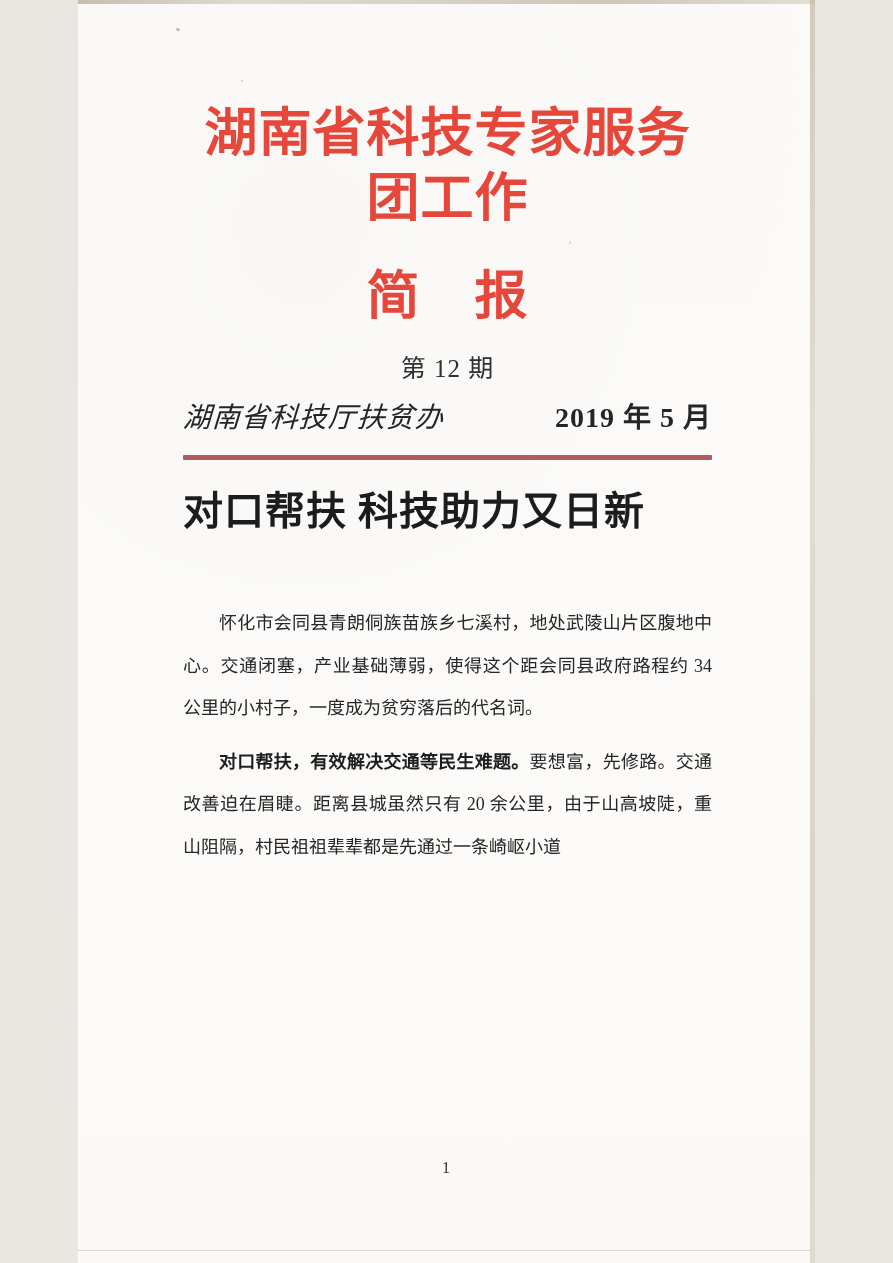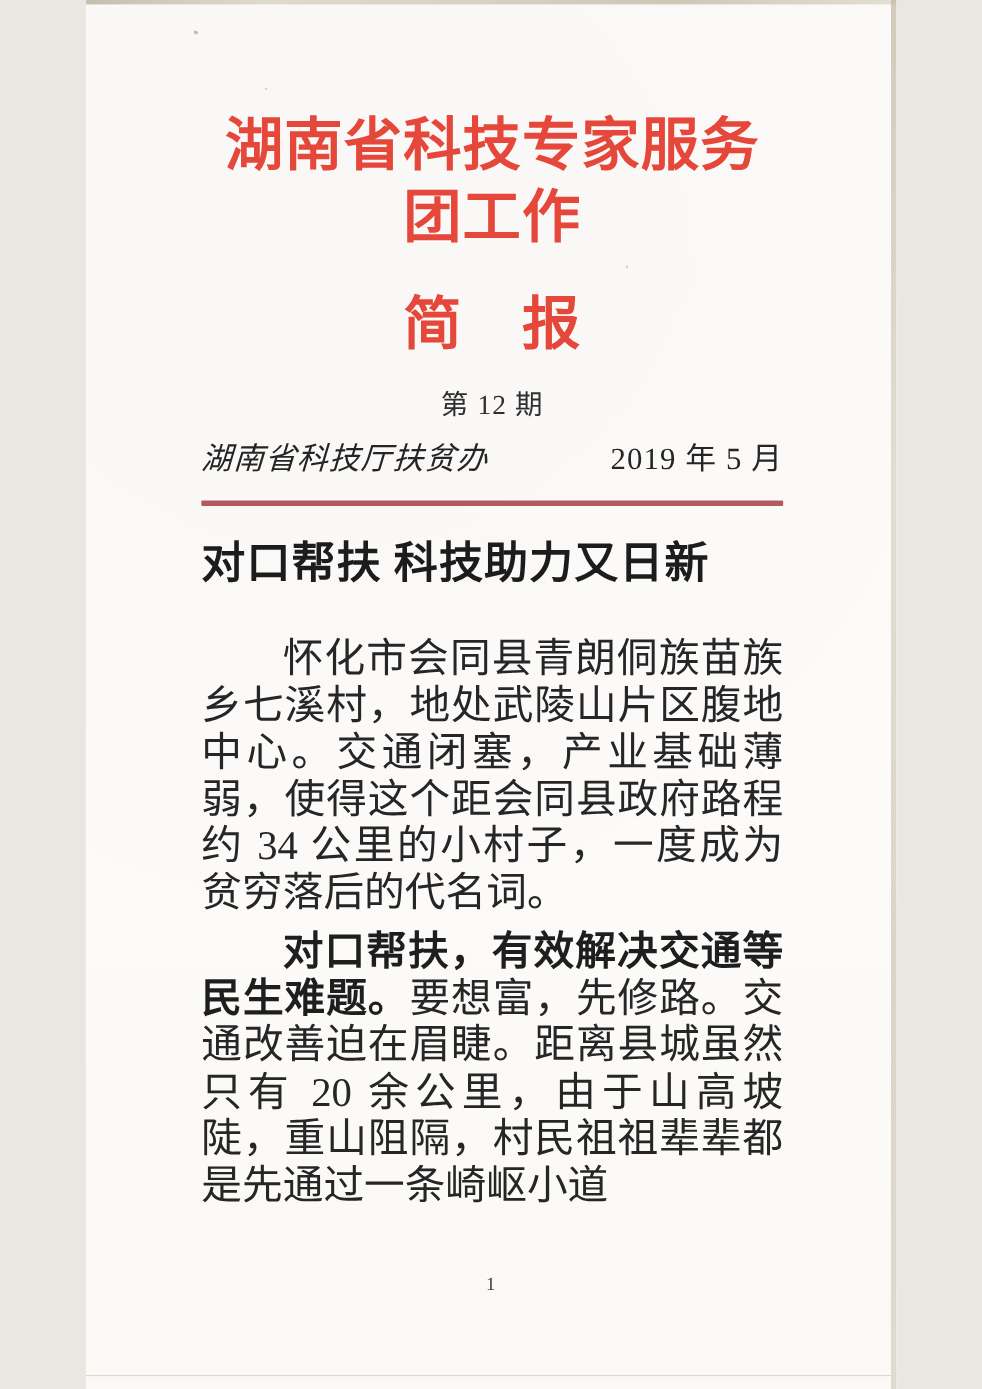--- a/index.html
+++ b/index.html
@@ -74,43 +74,43 @@
     align-items: baseline;
     font-size: 28px;
     line-height: 36px;
     color: #252525;
   }
   .issuer {
     font-style: italic;            
     transform: skewX(-3deg);
     letter-spacing: 1px;
   }
-  .issue-date { letter-spacing: 1px; }
+  .issue-date { letter-spacing: 1px; font-weight: bold; }
 
   .red-rule {
     margin-top: 19px;
     height: 5px;
     background: #b35a60;
     border-radius: 1px;
   }
 
   
   .article-title {
     margin-top: 27px;
     text-align: left;
     font-size: 40px;
     line-height: 50px;
     font-weight: 700;
     color: #1c1c1c;
     letter-spacing: 1px;
   }
 
   .article-body {
-    margin-top: 42px;
-    font-size: 37px;
+    margin-top: 65px;
+    font-size: 18px;
     line-height: 42.5px;
     text-align: justify;
     color: #262626;
   }
   .article-body p {
     text-indent: 2em;
     margin-bottom: 11px;
   }
   .article-body p:last-child { margin-bottom: 0; }
   .para-lead { font-weight: 700; color: #1e1e1e; }

